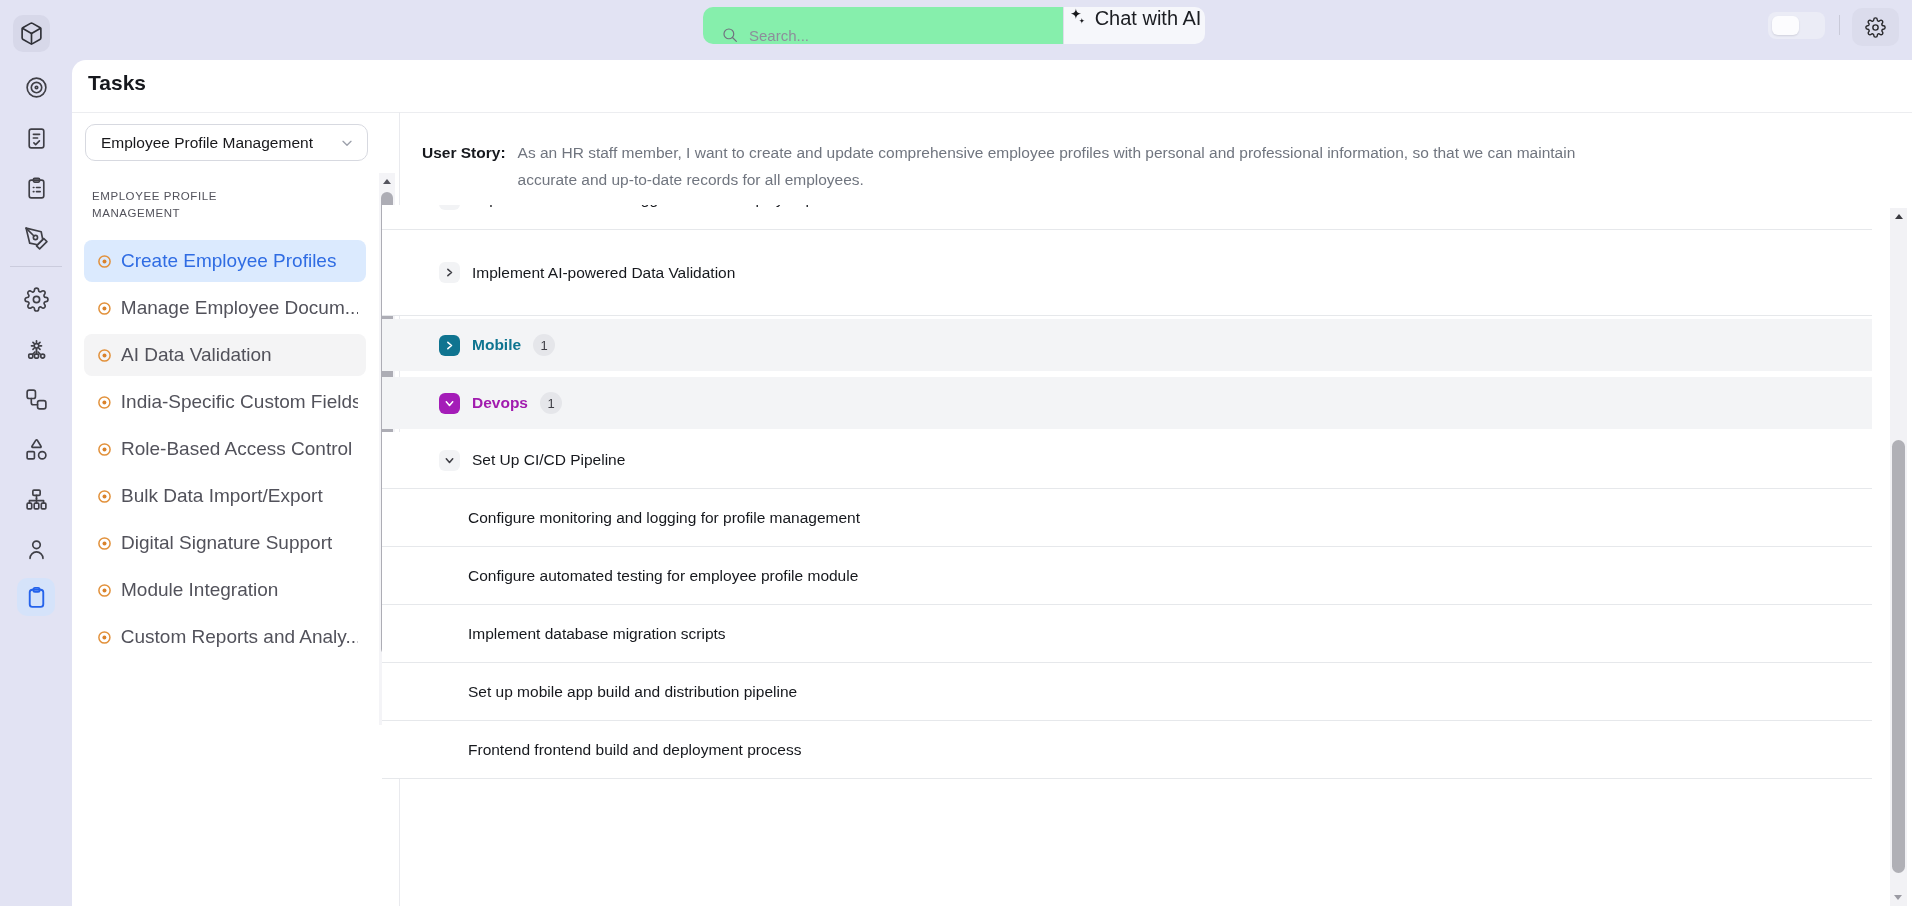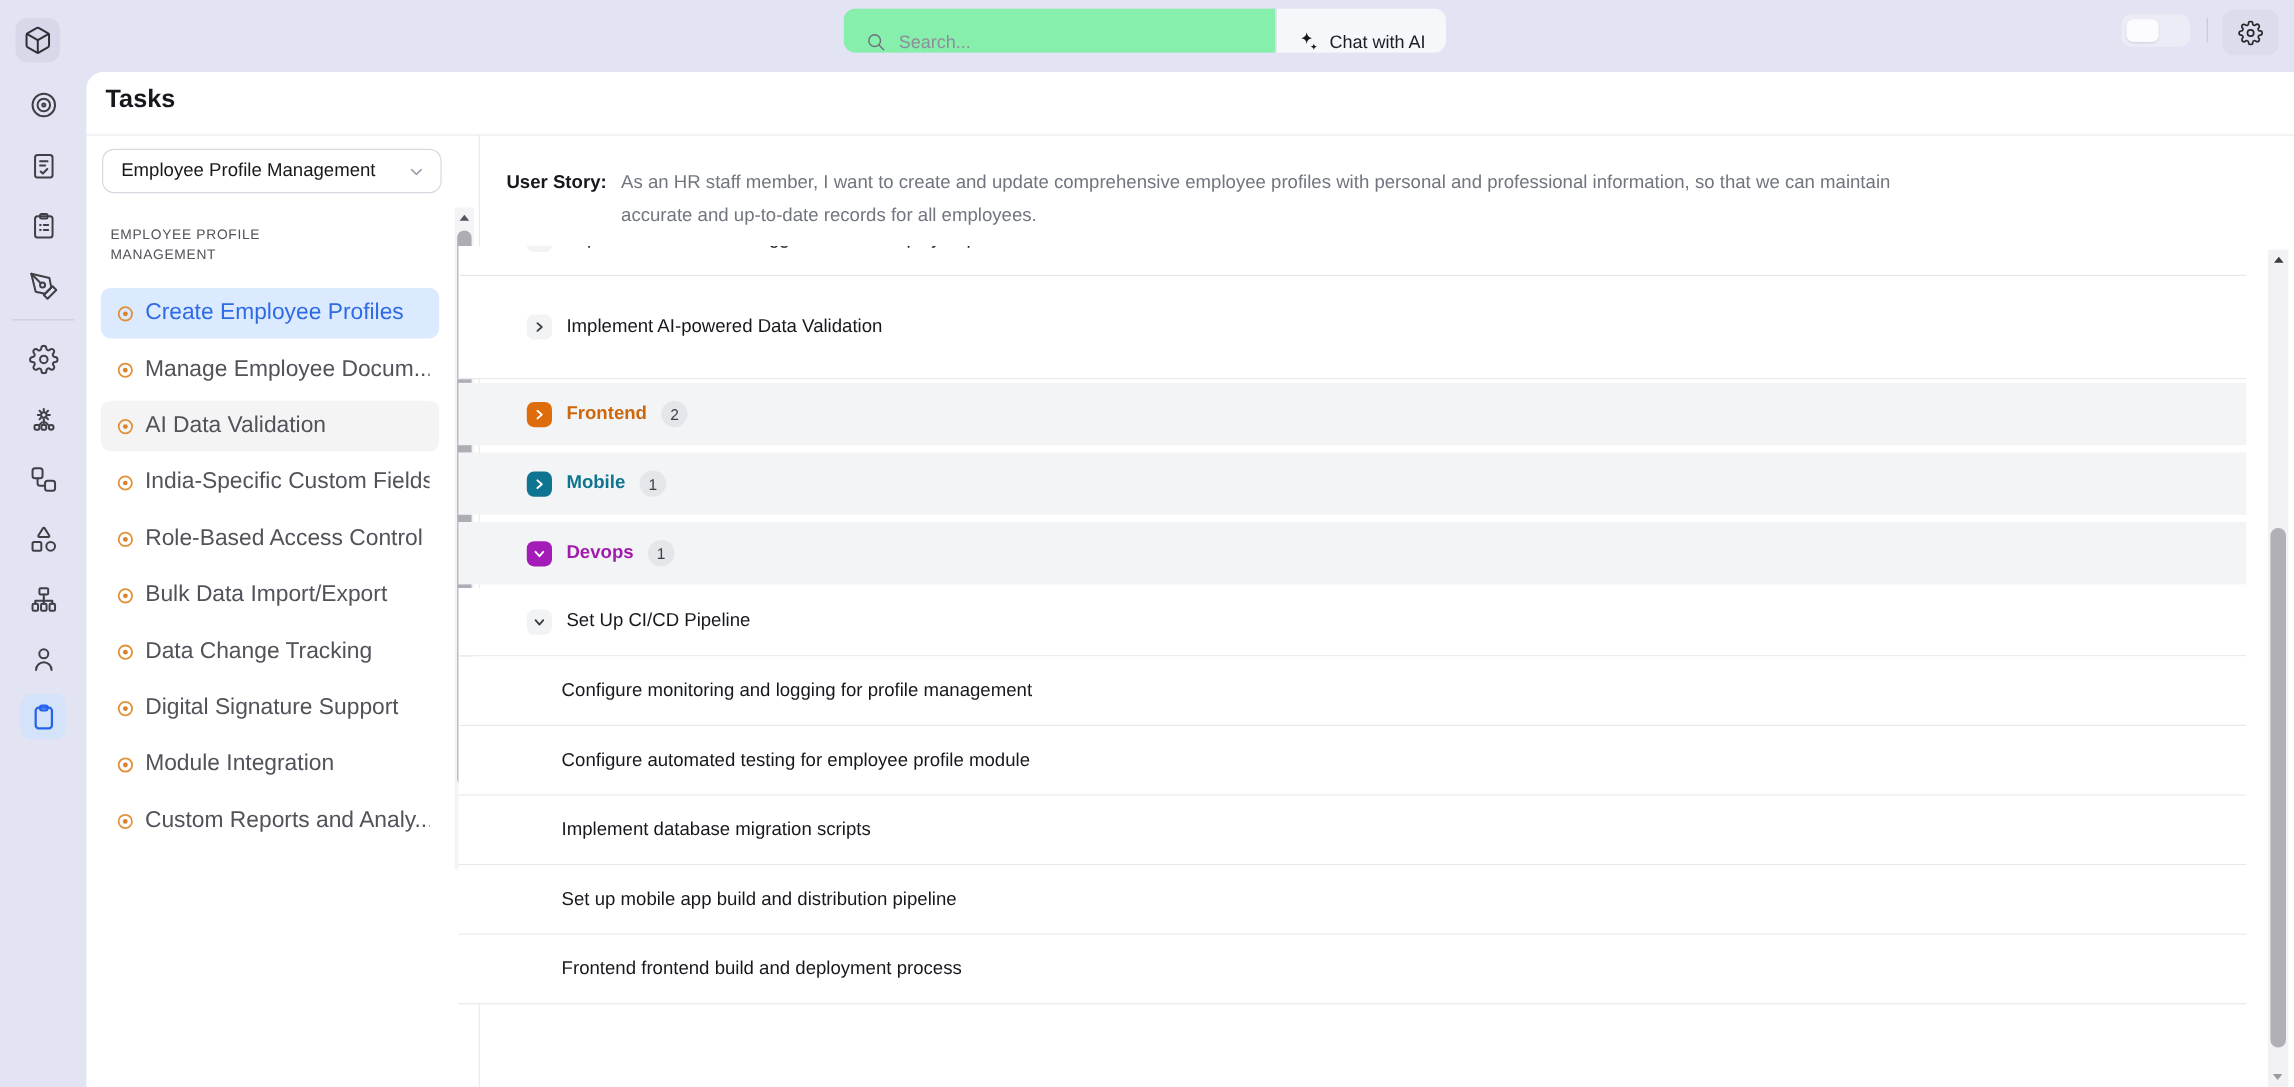--- a/index.html
+++ b/index.html
@@ -19,21 +19,21 @@
                background:#D5E3FA;display:grid;place-items:center;color:#2563EB;cursor:pointer}
 
   
   .searchbar{position:absolute;left:703px;top:7px;width:502px;height:37px;border-radius:10px;
              display:flex;overflow:hidden}
   .search-sec{flex:1;background:#86efac;display:flex;align-items:flex-end;gap:10px;padding-left:18px}
   .search-input{border:none;outline:none;background:transparent;font-size:15px;color:#18181B;
                 width:280px;font-family:inherit}
   .search-input::placeholder{color:#8D8E9B}
   .chat-sec{width:142px;background:#F6F7FB;border-left:1px solid #DEDFEA;display:flex;
-            align-items:flex-end;justify-content:center;gap:8px;font-size:15px;color:#1B1D22;cursor:pointer}
+            align-items:flex-start;justify-content:center;gap:8px;font-size:20px;color:#1B1D22;cursor:pointer}
   .toggle{position:absolute;left:1768px;top:12px;width:57px;height:27px;border-radius:8px;
           background:#EBECF6;cursor:pointer}
   .toggle .knob{position:absolute;left:4px;top:4px;width:27px;height:19px;border-radius:6px;
                 background:#FCFCFE;box-shadow:0 1px 2px rgba(20,20,43,.12)}
   .tb-divider{position:absolute;left:1839px;top:15px;width:1px;height:20px;background:#C9CAD9}
   .gear-btn{position:absolute;left:1852px;top:8px;width:47px;height:38px;border-radius:10px;
             background:#DBDCEC;display:grid;place-items:center;color:#27272A;cursor:pointer}
 
   
   .main-panel{position:absolute;left:72px;top:60px;right:0;bottom:0;background:#fff;
@@ -287,27 +287,20 @@
           <circle cx="7.5" cy="7.5" r="5.6" fill="none" stroke="#E2913B" stroke-width="1.5"></circle>
           <circle cx="7.5" cy="7.5" r="2" fill="#D9822B"></circle>
         </svg>
     <span class="lbl">Bulk Data Import/Export</span>
   </div>
       <div class="story-item">
     <svg width="15" height="15" viewBox="0 0 15 15">
           <circle cx="7.5" cy="7.5" r="5.6" fill="none" stroke="#E2913B" stroke-width="1.5"></circle>
           <circle cx="7.5" cy="7.5" r="2" fill="#D9822B"></circle>
         </svg>
-    <span class="lbl">Data Change Tracking</span>
-  </div>
-      <div class="story-item">
-    <svg width="15" height="15" viewBox="0 0 15 15">
-          <circle cx="7.5" cy="7.5" r="5.6" fill="none" stroke="#E2913B" stroke-width="1.5"></circle>
-          <circle cx="7.5" cy="7.5" r="2" fill="#D9822B"></circle>
-        </svg>
     <span class="lbl">Digital Signature Support</span>
   </div>
       <div class="story-item">
     <svg width="15" height="15" viewBox="0 0 15 15">
           <circle cx="7.5" cy="7.5" r="5.6" fill="none" stroke="#E2913B" stroke-width="1.5"></circle>
           <circle cx="7.5" cy="7.5" r="2" fill="#D9822B"></circle>
         </svg>
     <span class="lbl">Module Integration</span>
   </div>
       <div class="story-item">
@@ -353,32 +346,20 @@
               <polyline points="4.2 2.5 8.2 6 4.2 9.5" fill="none" stroke="currentColor" stroke-width="1.7" stroke-linecap="round" stroke-linejoin="round"></polyline>
             </svg>
 
       </span>
       <span class="row-label">Implement AI-powered Data Validation</span>
 
     </div>
   </div>
       <div class="row kind-group">
     <div class="row-inner">
-      <span class="badge" style="background: rgb(223, 108, 11);">
-        <svg class="chev-g cg-right show" width="11" height="11" viewBox="0 0 12 12">
-              <polyline points="4.2 2.5 8.2 6 4.2 9.5" fill="none" stroke="currentColor" stroke-width="1.7" stroke-linecap="round" stroke-linejoin="round"></polyline>
-            </svg>
-
-      </span>
-      <span class="row-label" style="color: rgb(206, 103, 11);">Frontend</span>
-      <span class="chip">2</span>
-    </div>
-  </div>
-      <div class="row kind-group">
-    <div class="row-inner">
       <span class="badge" style="background: rgb(15, 116, 144);">
         <svg class="chev-g cg-right show" width="11" height="11" viewBox="0 0 12 12">
               <polyline points="4.2 2.5 8.2 6 4.2 9.5" fill="none" stroke="currentColor" stroke-width="1.7" stroke-linecap="round" stroke-linejoin="round"></polyline>
             </svg>
 
       </span>
       <span class="row-label" style="color: rgb(14, 116, 144);">Mobile</span>
       <span class="chip">1</span>
     </div>
   </div>

